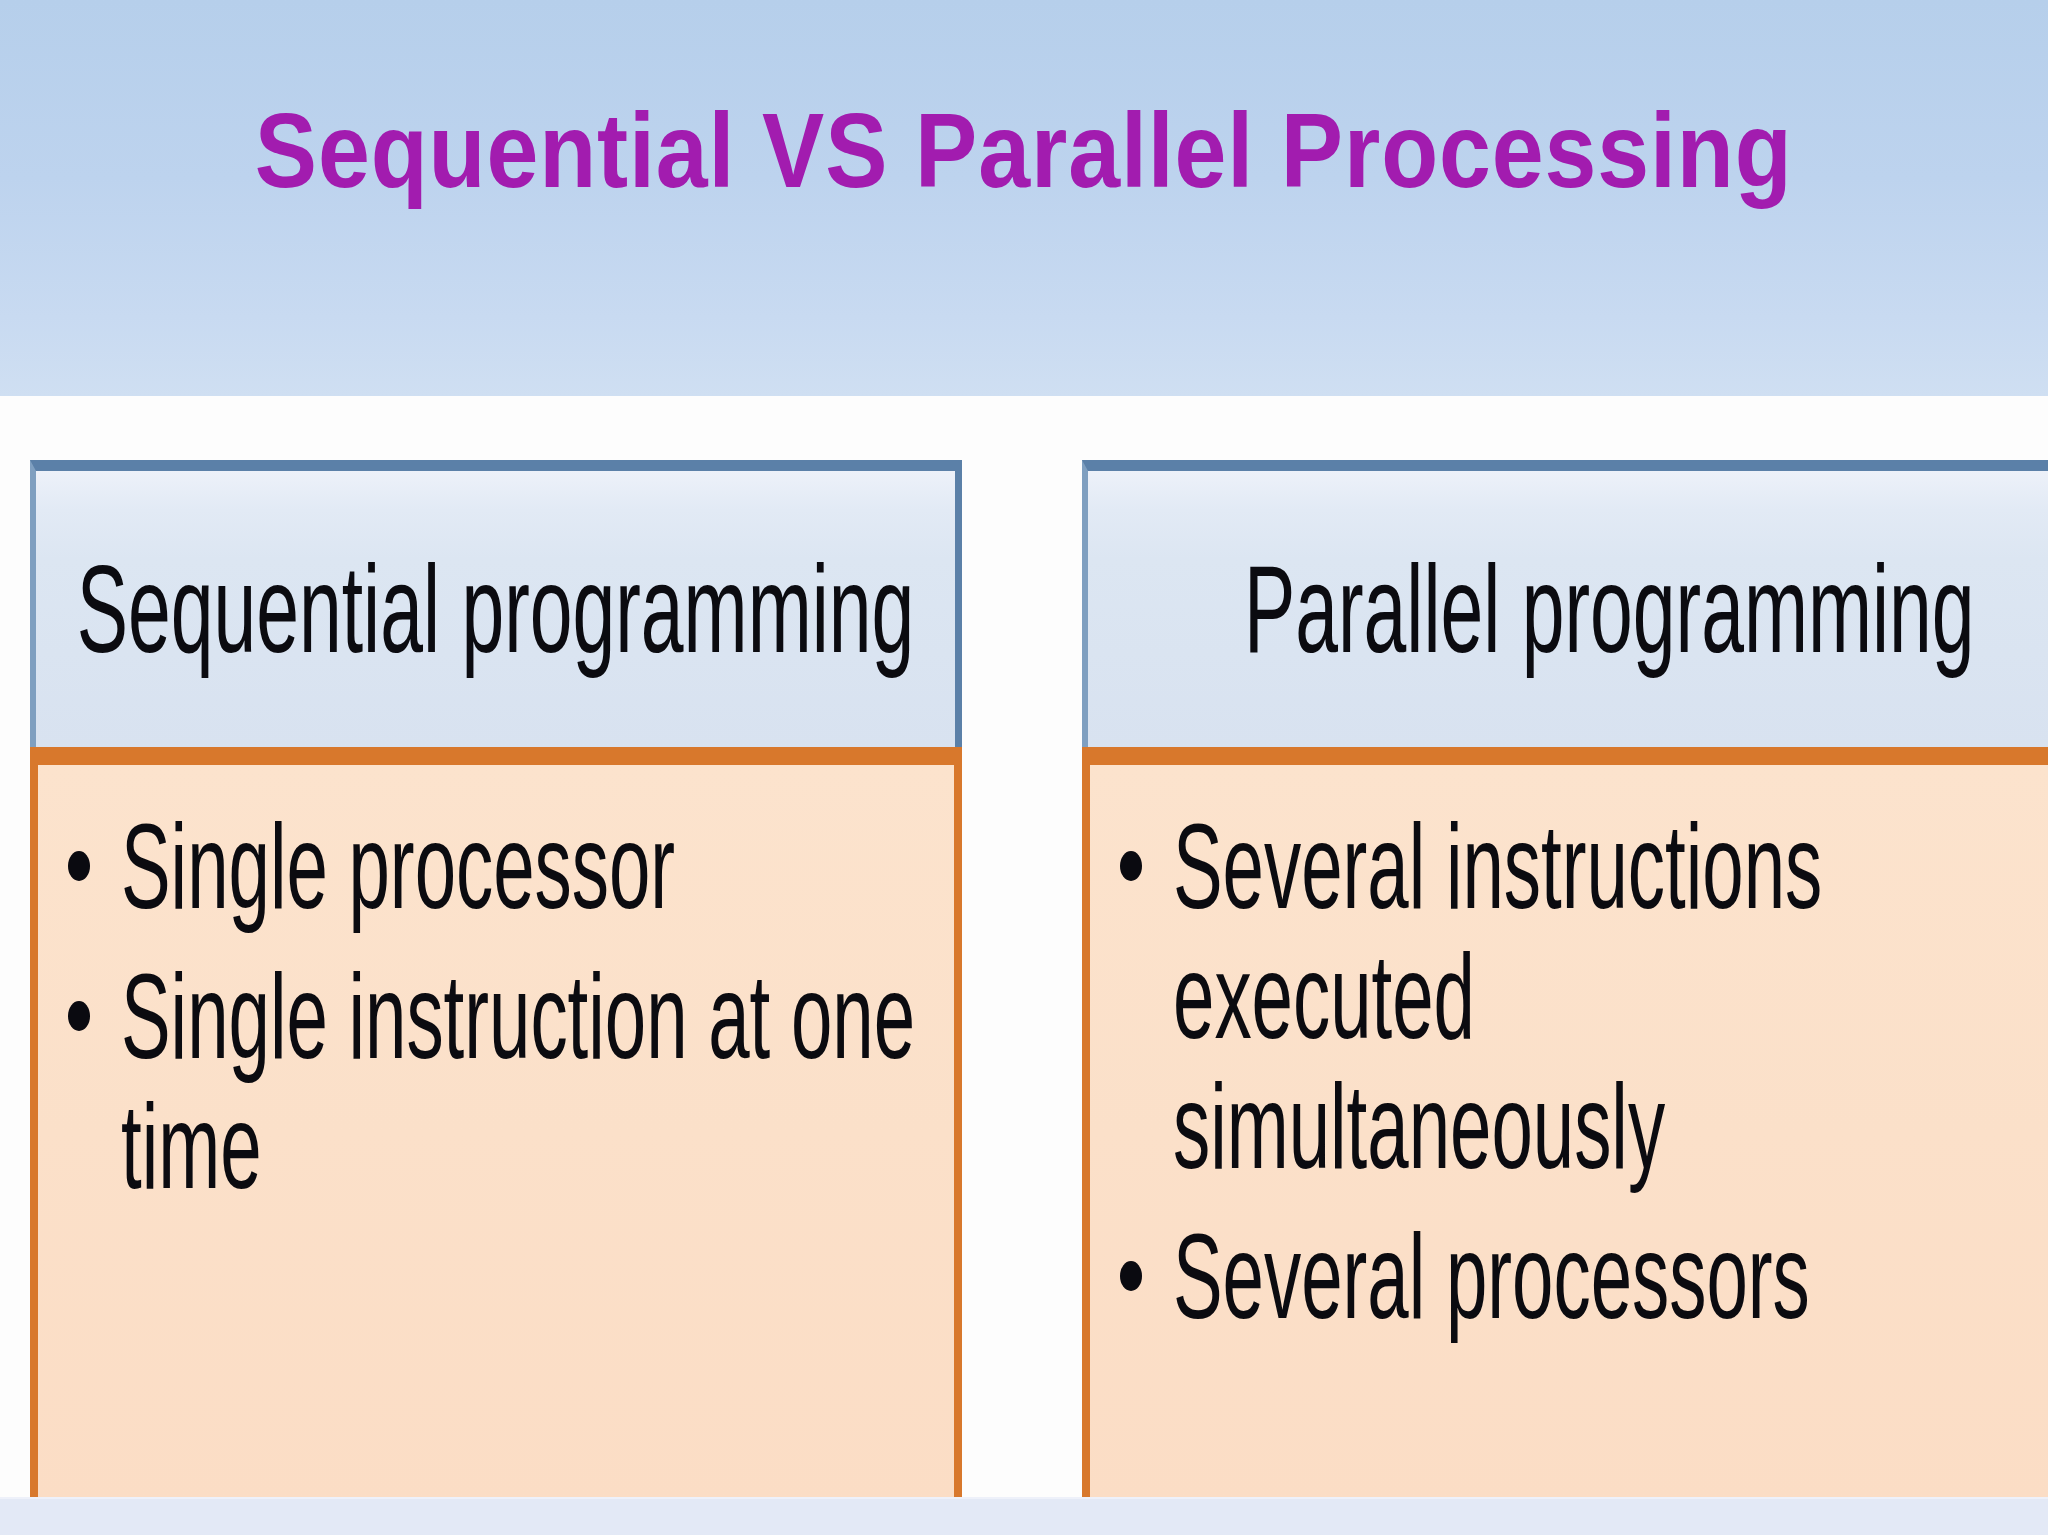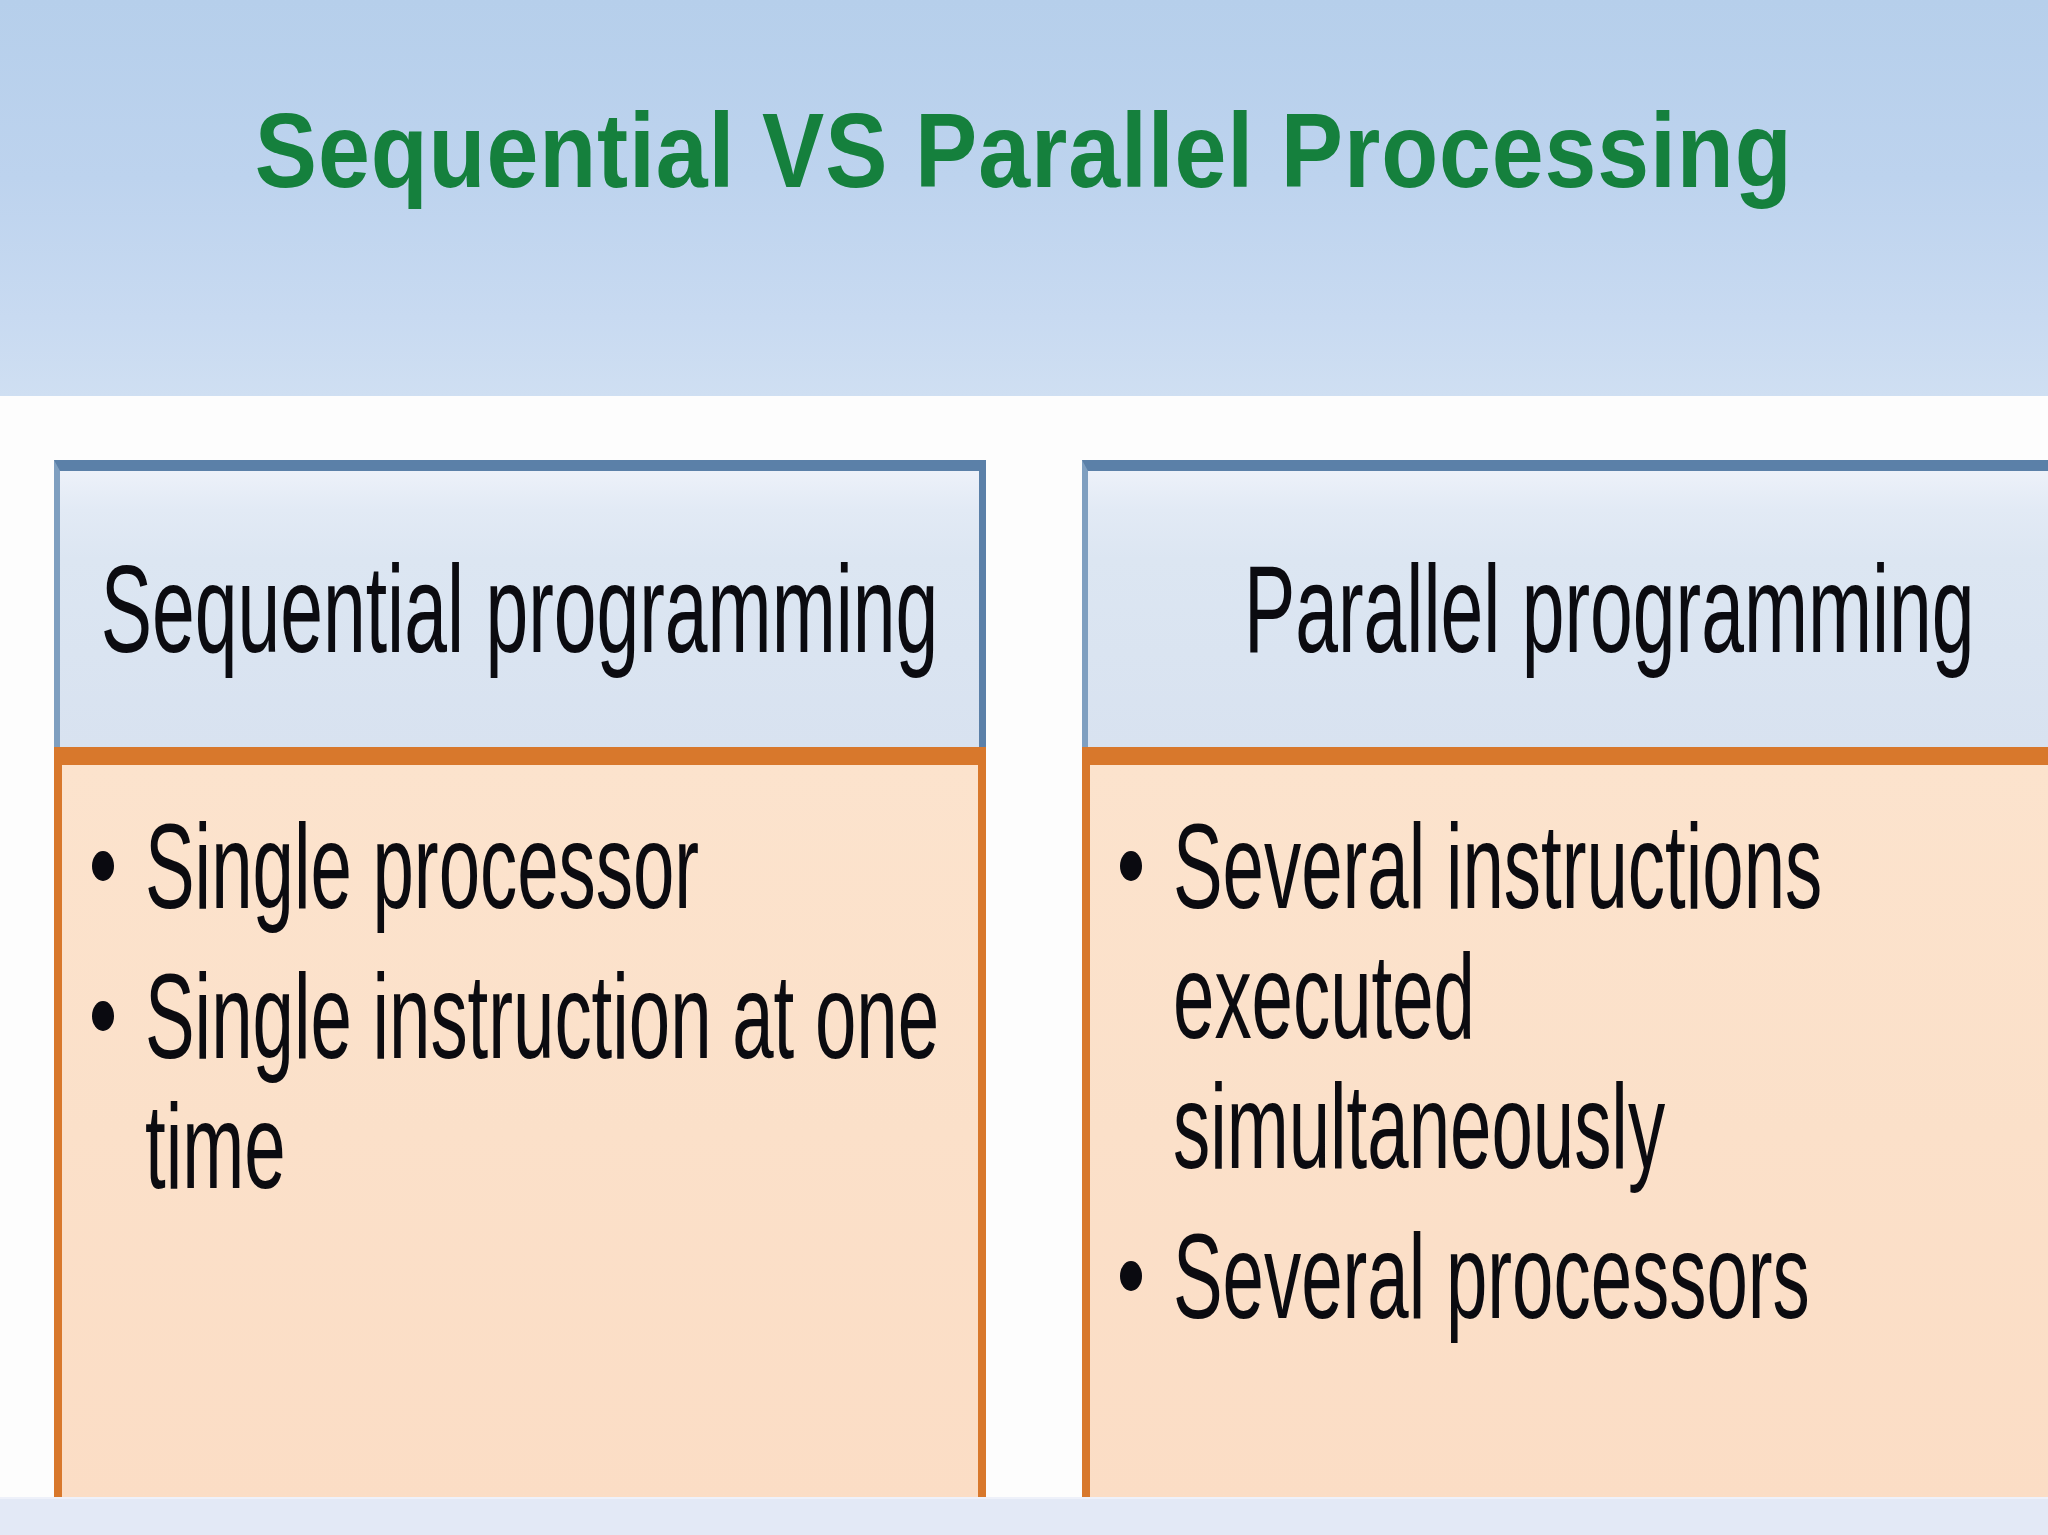--- a/index.html
+++ b/index.html
@@ -10,32 +10,32 @@
     font-family:"Liberation Sans","DejaVu Sans",sans-serif;
   }
   
   .title-band{
     position:absolute;top:0;left:0;width:2048px;height:396px;
     background:linear-gradient(180deg,#b6cfeb 0%,#bdd3ee 45%,#c8daf1 80%,#cfdff2 100%);
   }
   .slide-title{
     position:absolute;top:84px;left:0;width:2048px;
     text-align:center;line-height:132px;
-    font-size:106px;font-weight:bold;color:#15803d;
+    font-size:106px;font-weight:bold;color:#a21caf;
     letter-spacing:1px;white-space:nowrap;
   }
   .slide-title .scale{display:inline-block;transform:scaleX(0.88);transform-origin:center;}
   
   .bottom-strip{
     position:absolute;left:0;bottom:0;width:2048px;height:36px;
     background:#e3e9f6;border-top:2px solid #eef1fa;
   }
   
   .panel{position:absolute;top:460px;height:1040px;}
-  .panel.left{left:30px;width:932px;margin-left:24px;}
+  .panel.left{left:30px;width:932px;}
   .panel.right{left:1082px;width:1056px;}
   .panel-header{
     box-sizing:border-box;height:287px;
     border-top:11px solid #5b80a8;
     border-left:6px solid #7f9fc0;
     border-right:7px solid #5b80a8;
     background:linear-gradient(180deg,#edf1f9 0%,#e2eaf5 14%,#dce6f2 32%,#d8e2f0 100%);
     display:flex;align-items:center;justify-content:center;
   }
   .header-text{

